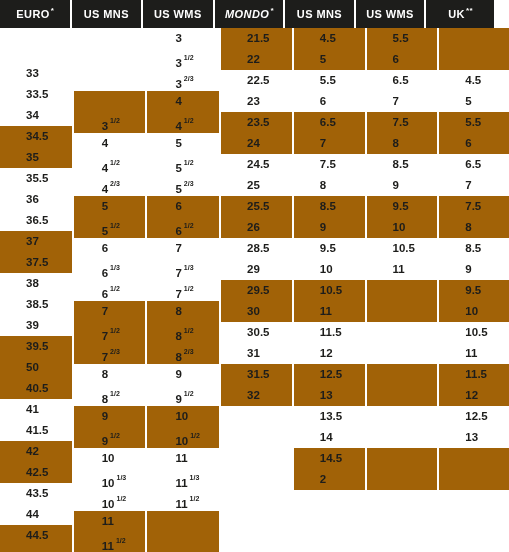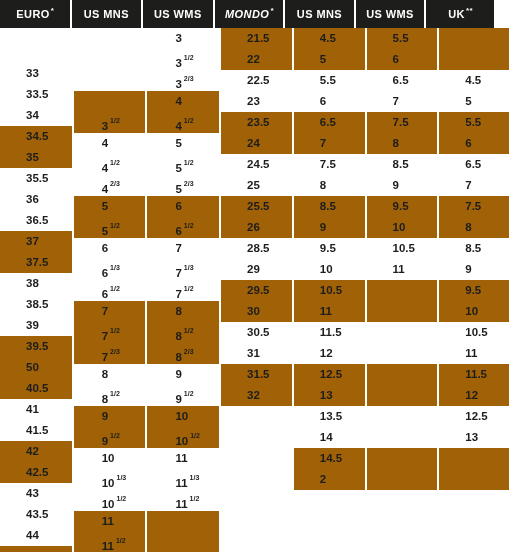--- a/index.html
+++ b/index.html
@@ -145,21 +145,20 @@
         </div>
         <div class="grp pl">
           <div class="cell pad-l"><span>41</span></div>
           <div class="cell pad-l"><span>41.5</span></div>
         </div>
         <div class="grp sh">
           <div class="cell pad-l"><span>42</span></div>
           <div class="cell pad-l"><span>42.5</span></div>
         </div>
         <div class="grp pl">
-          <div class="cell pad-l"><span>43</span></div>
           <div class="cell pad-l"><span>43.5</span></div>
           <div class="cell pad-l"><span>44</span></div>
         </div>
         <div class="grp sh">
           <div class="cell pad-l"><span>44.5</span></div>
           <div class="cell pad-l"><span>67</span></div>
         </div>
       </div>
       <div class="col" style="width: 73px;">
         <div class="grp pl">

